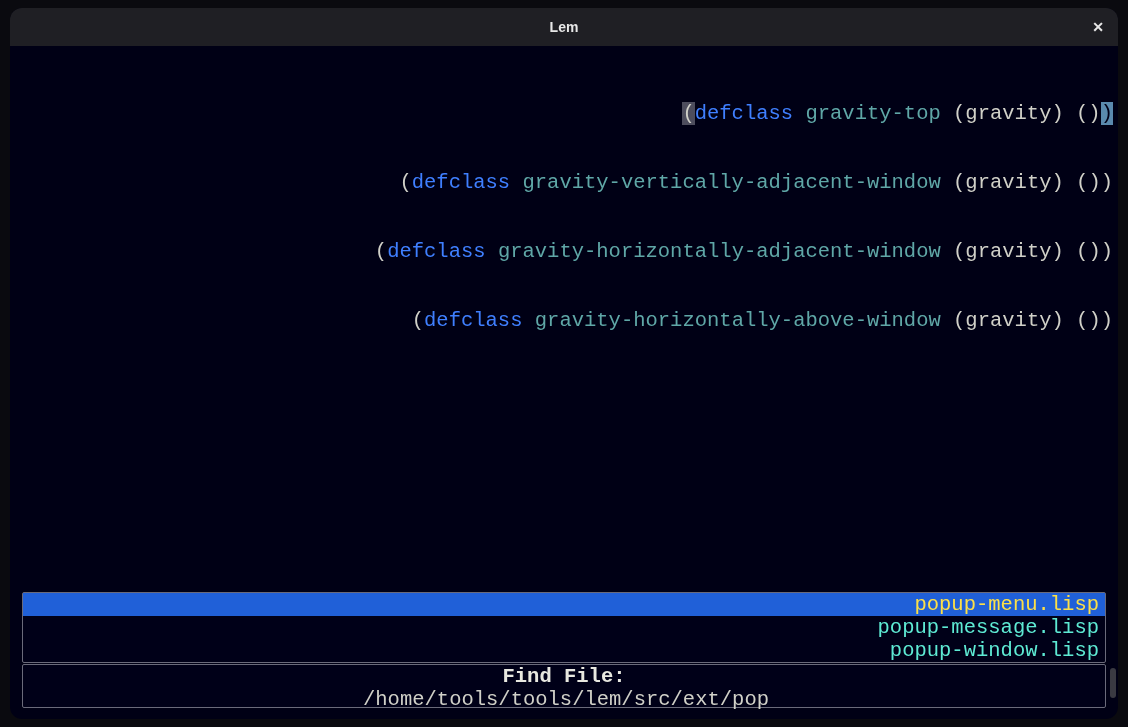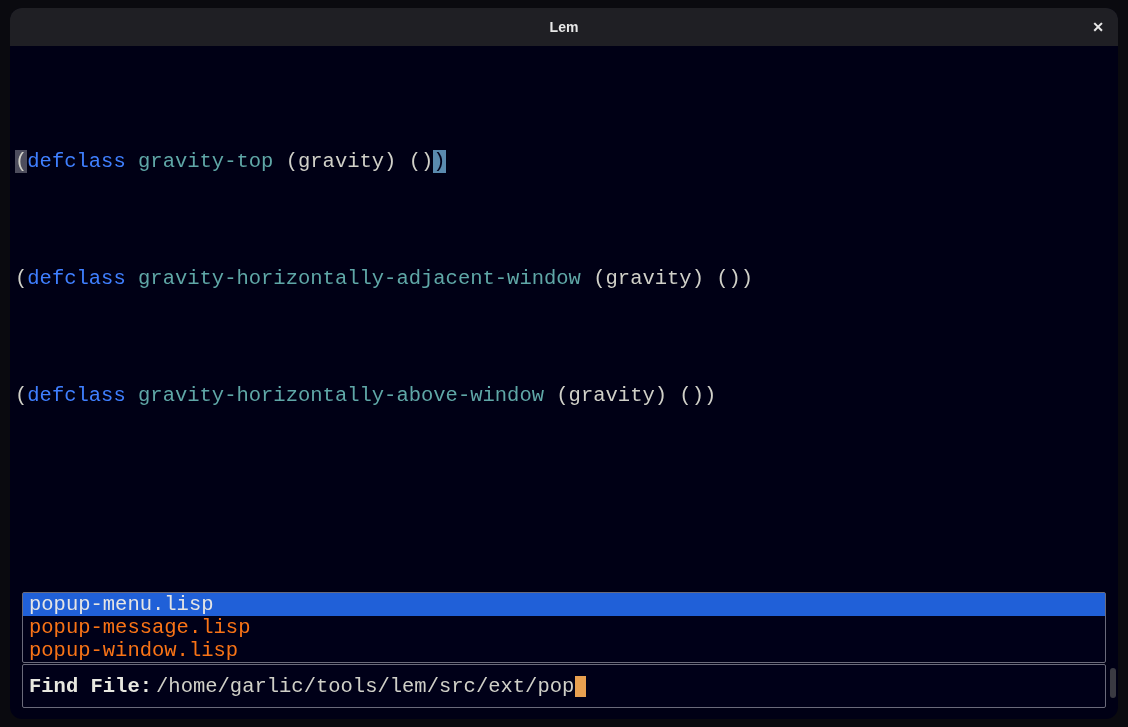--- a/index.html
+++ b/index.html
@@ -12,20 +12,21 @@
     overflow: hidden;
   }
   .window {
     width: 1108px;
     height: 711px;
     margin: 8px 10px;
     background: #000015;
     border-radius: 12px;
     overflow: hidden;
     position: relative;
+    text-align: right;
   }
   .titlebar {
     height: 38px;
     background: #1f1f24;
     display: flex;
     align-items: center;
     justify-content: center;
     position: relative;
   }
   .title {
@@ -44,21 +45,21 @@
     font-size: 14px;
     font-weight: bold;
     cursor: pointer;
   }
   .editor-area {
     padding: 10px 0 0 0;
     color: #d0d0c8;
     line-height: 23px;
     white-space: pre;
   }
-  .line { padding: 0 5px; margin-top: 48px; }
+  .line { padding: 0 5px; }
   .paren-hl {
     background: #4d4d5d;
     color: #d0d0c8;
   }
   .paren-hl-cursor {
     background: #5a8aae;
     color: #000018;
   }
   .kw-defclass { color: #3f7fff; }
   .classname { color: #5fa7a7; }
@@ -69,41 +70,42 @@
     left: 12px;
     right: 12px;
     bottom: 56px;
     background: #000018;
     border: 1px solid #6a6a7a;
     border-radius: 2px;
   }
   .completion-item {
     padding: 0 6px;
     line-height: 23px;
-    color: #f97316;
+    color: #5eead4;
   }
   .completion-item.selected {
     background: #2060d8;
-    color: #e5e5e5;
+    color: #fde047;
   }
 
   .minibuffer {
     position: absolute;
     left: 12px;
     right: 12px;
     bottom: 11px;
     height: 44px;
     background: #000018;
     border: 1px solid #6a6a7a;
     border-radius: 2px;
     display: flex;
     align-items: center;
     padding: 0 6px;
     color: #d0d0c8;
     line-height: 23px;
+    flex-direction: column;
   }
   .minibuffer-prompt {
     font-weight: bold;
     color: #e8e8e0;
   }
   .minibuffer-path {
     color: #d0d0c8;
     margin-left: 4px;
   }
   .cursor {
@@ -128,20 +130,21 @@
 <body>
 
 <div class="window">
   <div class="titlebar">
     <span class="title">Lem</span>
     <span class="close-btn">✕</span>
   </div>
 
   <div class="editor-area">
     <div class="line"><span class="paren-hl">(</span><span class="kw-defclass">defclass</span><span class="plain"> </span><span class="classname">gravity-top</span><span class="plain"> (gravity) ()</span><span class="paren-hl-cursor">)</span></div>
+    <div class="line"><span class="plain">(</span><span class="kw-defclass">defclass</span><span class="plain"> </span><span class="classname">gravity-vertically-adjacent-window</span><span class="plain"> (gravity) ())</span></div>
     <div class="line"><span class="plain">(</span><span class="kw-defclass">defclass</span><span class="plain"> </span><span class="classname">gravity-horizontally-adjacent-window</span><span class="plain"> (gravity) ())</span></div>
     <div class="line"><span class="plain">(</span><span class="kw-defclass">defclass</span><span class="plain"> </span><span class="classname">gravity-horizontally-above-window</span><span class="plain"> (gravity) ())</span></div>
     <div class="line"><span class="plain">&nbsp;</span></div>
     
     
     
     
     
     
     
@@ -155,18 +158,18 @@
   </div>
 
   <div class="completion-popup">
     <div class="completion-item selected">popup-menu.lisp</div>
     <div class="completion-item">popup-message.lisp</div>
     <div class="completion-item">popup-window.lisp</div>
   </div>
 
   <div class="minibuffer">
     <span class="minibuffer-prompt">Find File: </span>
-    <span class="minibuffer-path">/home/garlic/tools/lem/src/ext/pop</span>
+    <span class="minibuffer-path">/home/tools/tools/lem/src/ext/pop</span>
     <span class="cursor"></span>
   </div>
 
   <div class="scrollbar"></div>
 </div>
 
 </body></html>

